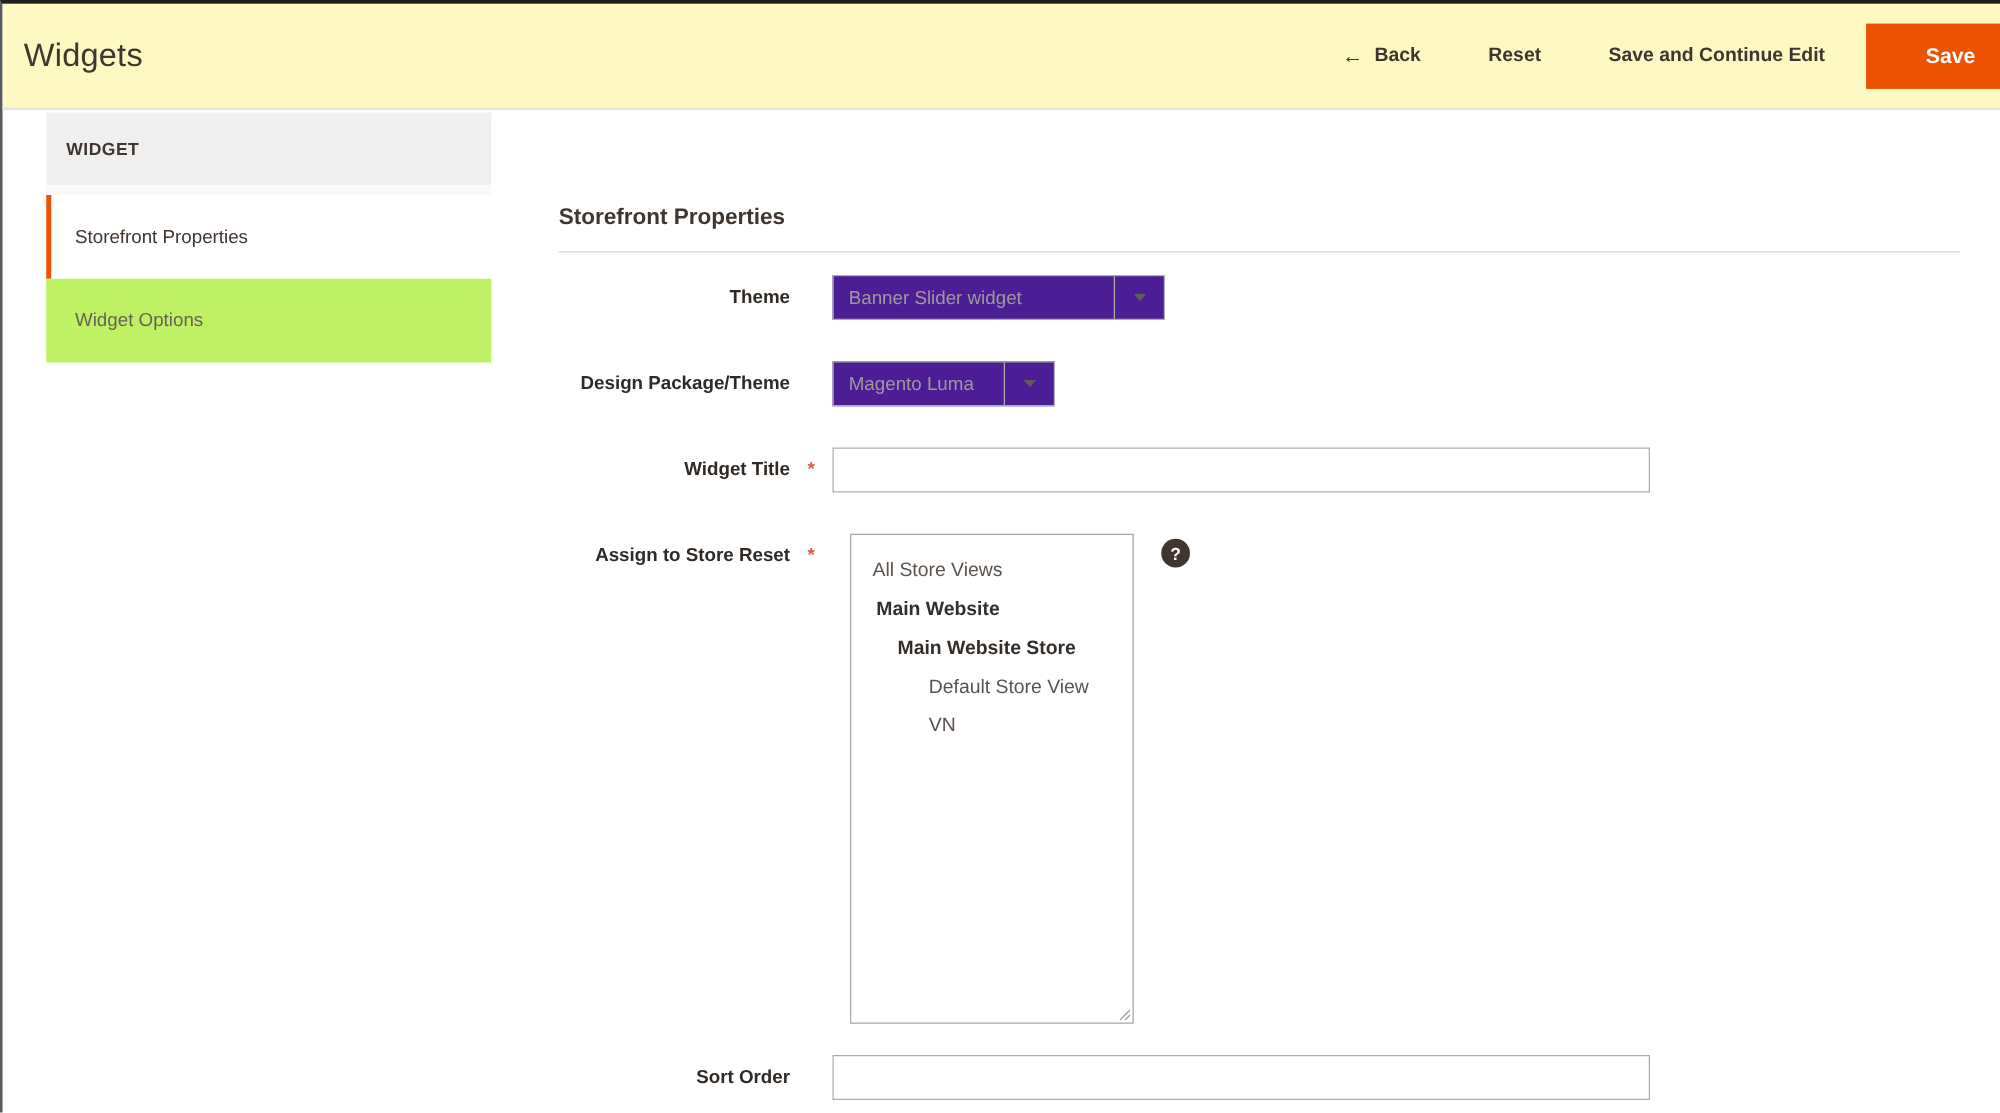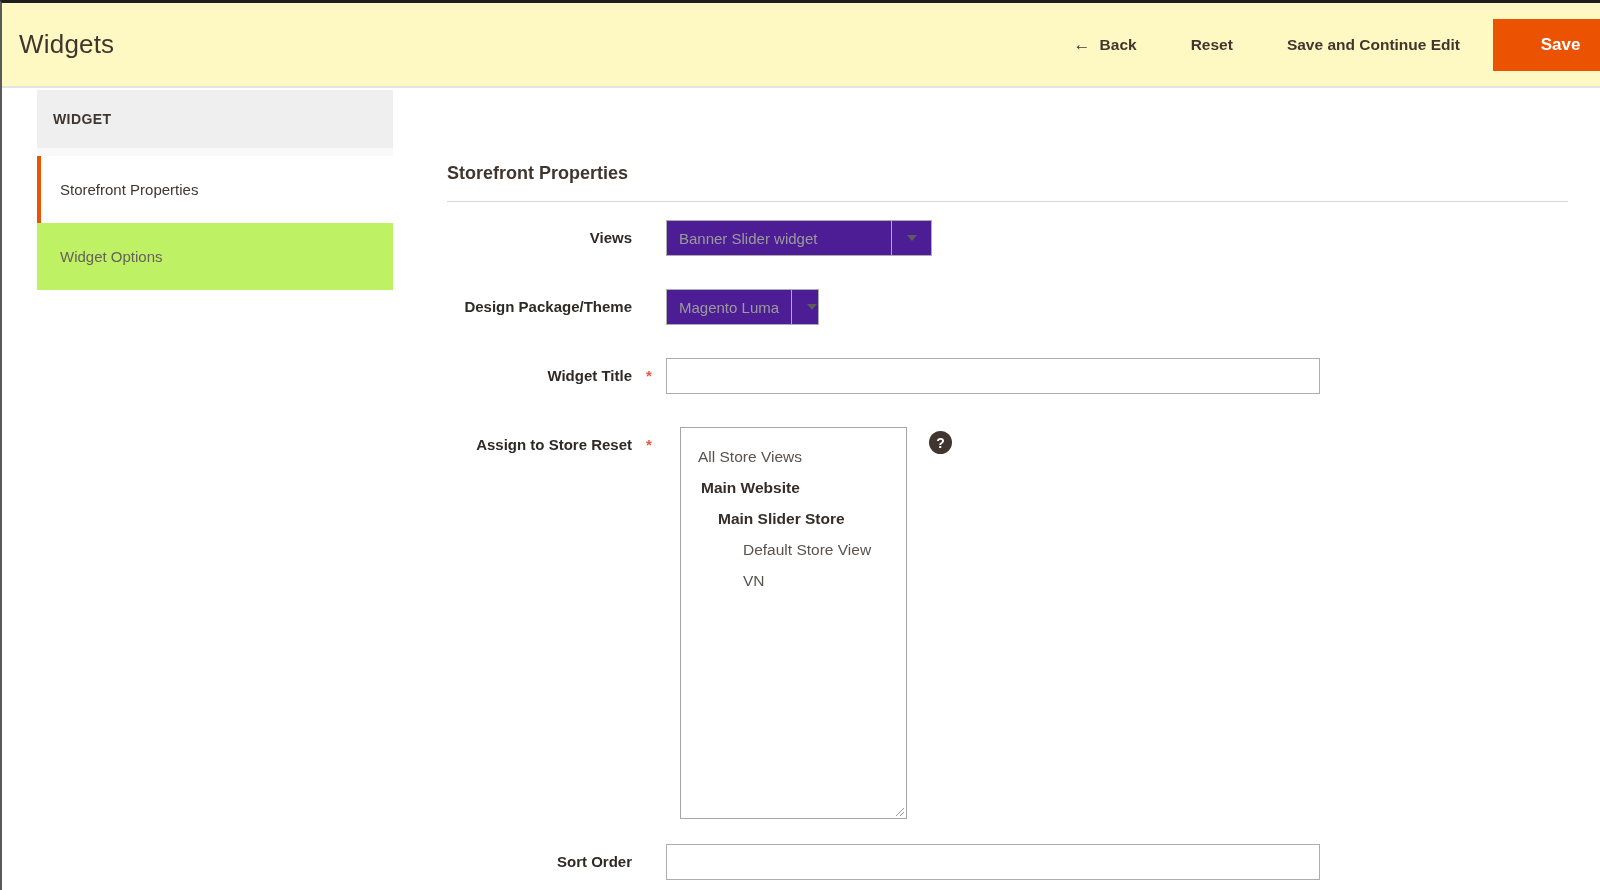--- a/index.html
+++ b/index.html
@@ -124,21 +124,21 @@
     border-left:1px solid #adadad;
     display:flex; align-items:center; justify-content:center;
   }
   .tri-down {
     width:0; height:0;
     border-left:5px solid transparent;
     border-right:5px solid transparent;
     border-top:6px solid #5c5c5c;
   }
   .select-type { width:266px; }
-  .select-theme { width:153px; }
+  .select-theme { width:178px;justify-content:center; }
 
   
   .text-input {
     width:654px; height:36px;
     border:1px solid #adadad;
     background:#ffffff;
     padding:0 10px;
     font-family:inherit; font-size:15px; color:#303030;
   }
 
@@ -218,21 +218,21 @@
   </nav>
 
   <main class="content">
     <h2 class="section-title">Storefront Properties</h2>
     <div class="section-divider"></div>
 
     <div class="form-rows">
 
       <div class="row">
         <div class="field-label">
-          <span>Views</span>
+          <span>Theme</span>
           <span class="req-space"></span>
         </div>
         <div class="select select-type">
           <span class="select-value">Banner Slider widget</span>
           <span class="select-arrow-box">
             <span class="tri-down"></span>
           </span>
         </div>
       </div>
 
@@ -259,21 +259,21 @@
 
       <div class="row row-store-views">
         <div class="field-label">
           <span>Assign to Store Reset</span>
           <span class="req">*</span>
         </div>
         <div class="multiselect-wrap">
           <div class="multiselect">
             <div class="ms-option ms-indent-0">All Store Views</div>
             <div class="ms-option ms-indent-1 bold">Main Website</div>
-            <div class="ms-option ms-indent-2 bold">Main Slider Store</div>
+            <div class="ms-option ms-indent-2 bold">Main Website Store</div>
             <div class="ms-option ms-indent-3">Default Store View</div>
             <div class="ms-option ms-indent-3">VN</div>
             <svg class="resize-handle" viewBox="0 0 11 11">
               <path d="M10 2 L2 10" stroke="#999999" stroke-width="1" fill="none"></path>
               <path d="M10 6 L6 10" stroke="#999999" stroke-width="1" fill="none"></path>
             </svg>
           </div>
           <div class="help-icon">?</div>
         </div>
       </div>

